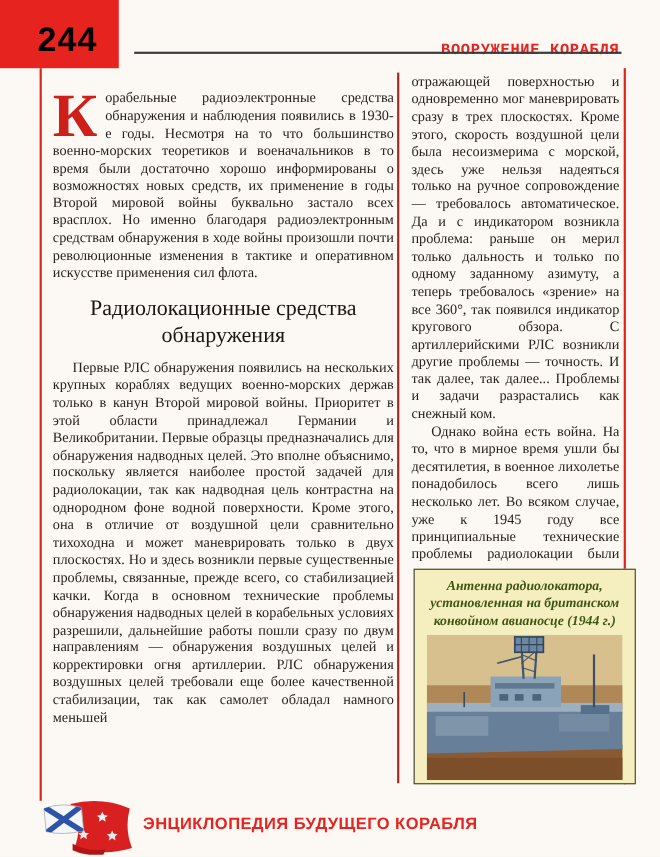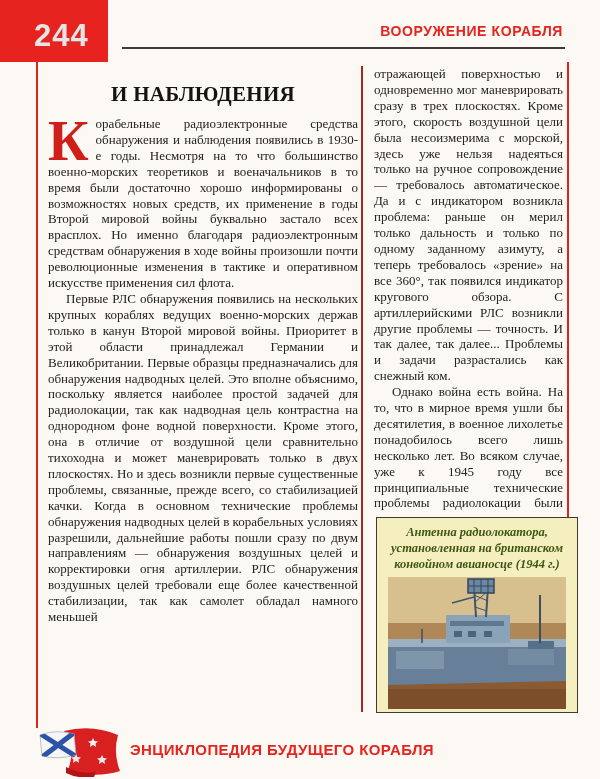--- a/index.html
+++ b/index.html
@@ -7,25 +7,25 @@
   .page {
     position:relative; width:600px; height:779px; margin:0 auto;
     background:#fcf8f3; overflow:hidden;
     font-family:"Liberation Serif", serif; color:#27211e;
   }
   
   .red-box { position:absolute; left:0; top:0; width:108px; height:62px; background:#e6231f; }
   .page-num {
     position:absolute; left:34px; top:18px;
     font-family:"Liberation Sans", sans-serif; font-weight:bold;
-    font-size:31px; color:#e5e5e5; letter-spacing:1px;
+    font-size:31px; color:#000000; letter-spacing:1px;
   }
   .header-title {
-    position:absolute; top:23px; right:37px;
-    font-family:Liberation Sans, sans-serif; font-weight:bold;
+    position:absolute; top:38px; right:37px;
+    font-family:Liberation Mono, monospace; font-weight:bold;
     font-size:14px; color:#e6231f; letter-spacing:0.6px; white-space:nowrap;
   }
   .header-rule { position:absolute; left:122px; right:35px; top:47px; height:2px; background:#3c3c3c; }
   
   .line-left  { position:absolute; left:36px;  top:62px; width:2px; height:666px; background:#e0241c; }
   .line-right { position:absolute; left:567px; top:62px; width:2px; height:651px; background:#e0241c; }
   .col-divider{ position:absolute; left:361px; top:66px; width:1.5px; height:646px; background:#a8281f; }
   
   .left-col  { position:absolute; left:48px;  top:66px; width:310px; height:662px; overflow:hidden; }
   .right-col { position:absolute; left:374px; top:66px; width:189px; height:450px; overflow:hidden;font-family:Liberation Serif, serif; }
@@ -68,23 +68,23 @@
   </div>
   <div class="header-title">ВООРУЖЕНИЕ КОРАБЛЯ</div>
   <div class="header-rule"></div>
 
   <div class="line-left"></div>
   <div class="line-right"></div>
   <div class="col-divider"></div>
 
   <div class="left-col body-text">
     <div class="h1">
-      <span style="display:block">И НАБЛЮДЕНИЯ</span>
     </div>
     <p><span class="dropcap">К</span><span>орабельные радиоэлектронные средства обнаружения и наблюдения появились в 1930-е годы. Несмотря на то что большинство военно-морских теоретиков и военачальников в то время были достаточно хорошо информированы о возможностях новых средств, их применение в годы Второй мировой войны буквально застало всех врасплох. Но именно благодаря радиоэлектронным средствам обнаружения в ходе войны произошли почти революционные изменения в тактике и оперативном искусстве применения сил флота.</span></p>
+    <div class="h2">Радиолокационные средства обнаружения</div>
     <p class="indent">Первые РЛС обнаружения появились на нескольких крупных кораблях ведущих военно-морских держав только в канун Второй мировой войны. Приоритет в этой области принадлежал Германии и Великобритании. Первые образцы предназначались для обнаружения надводных целей. Это вполне объяснимо, поскольку является наиболее простой задачей для радиолокации, так как надводная цель контрастна на однородном фоне водной поверхности. Кроме этого, она в отличие от воздушной цели сравнительно тихоходна и может маневрировать только в двух плоскостях. Но и здесь возникли первые существенные проблемы, связанные, прежде всего, со стабилизацией качки. Когда в основном технические проблемы обнаружения надводных целей в корабельных условиях разрешили, дальнейшие работы пошли сразу по двум направлениям — обнаружения воздушных целей и корректировки огня артиллерии. РЛС обнаружения воздушных целей требовали еще более качественной стабилизации, так как самолет обладал намного меньшей</p>
   </div>
 
   <div class="right-col body-text">
     <p>отражающей поверхностью и одновременно мог маневрировать сразу в трех плоскостях. Кроме этого, скорость воздушной цели была несоизмерима с морской, здесь уже нельзя надеяться только на ручное сопровождение — требовалось автоматическое. Да и с индикатором возникла проблема: раньше он мерил только дальность и только по одному заданному азимуту, а теперь требовалось «зрение» на все 360°, так появился индикатор кругового обзора. С артиллерийскими РЛС возникли другие проблемы — точность. И так далее, так далее... Проблемы и задачи разрастались как снежный ком.</p>
     <p class="indent">Однако война есть война. На то, что в мирное время ушли бы десятилетия, в военное лихолетье понадобилось всего лишь несколько лет. Во всяком случае, уже к 1945 году все принципиальные технические проблемы радиолокации были разрешены, и далее началось лишь ее совершенствование.</p>
   </div>
 
   <div class="figure-box">
     <div class="figure-caption">Антенна радиолокатора, установленная на британском конвойном авианосце (1944 г.)</div>

